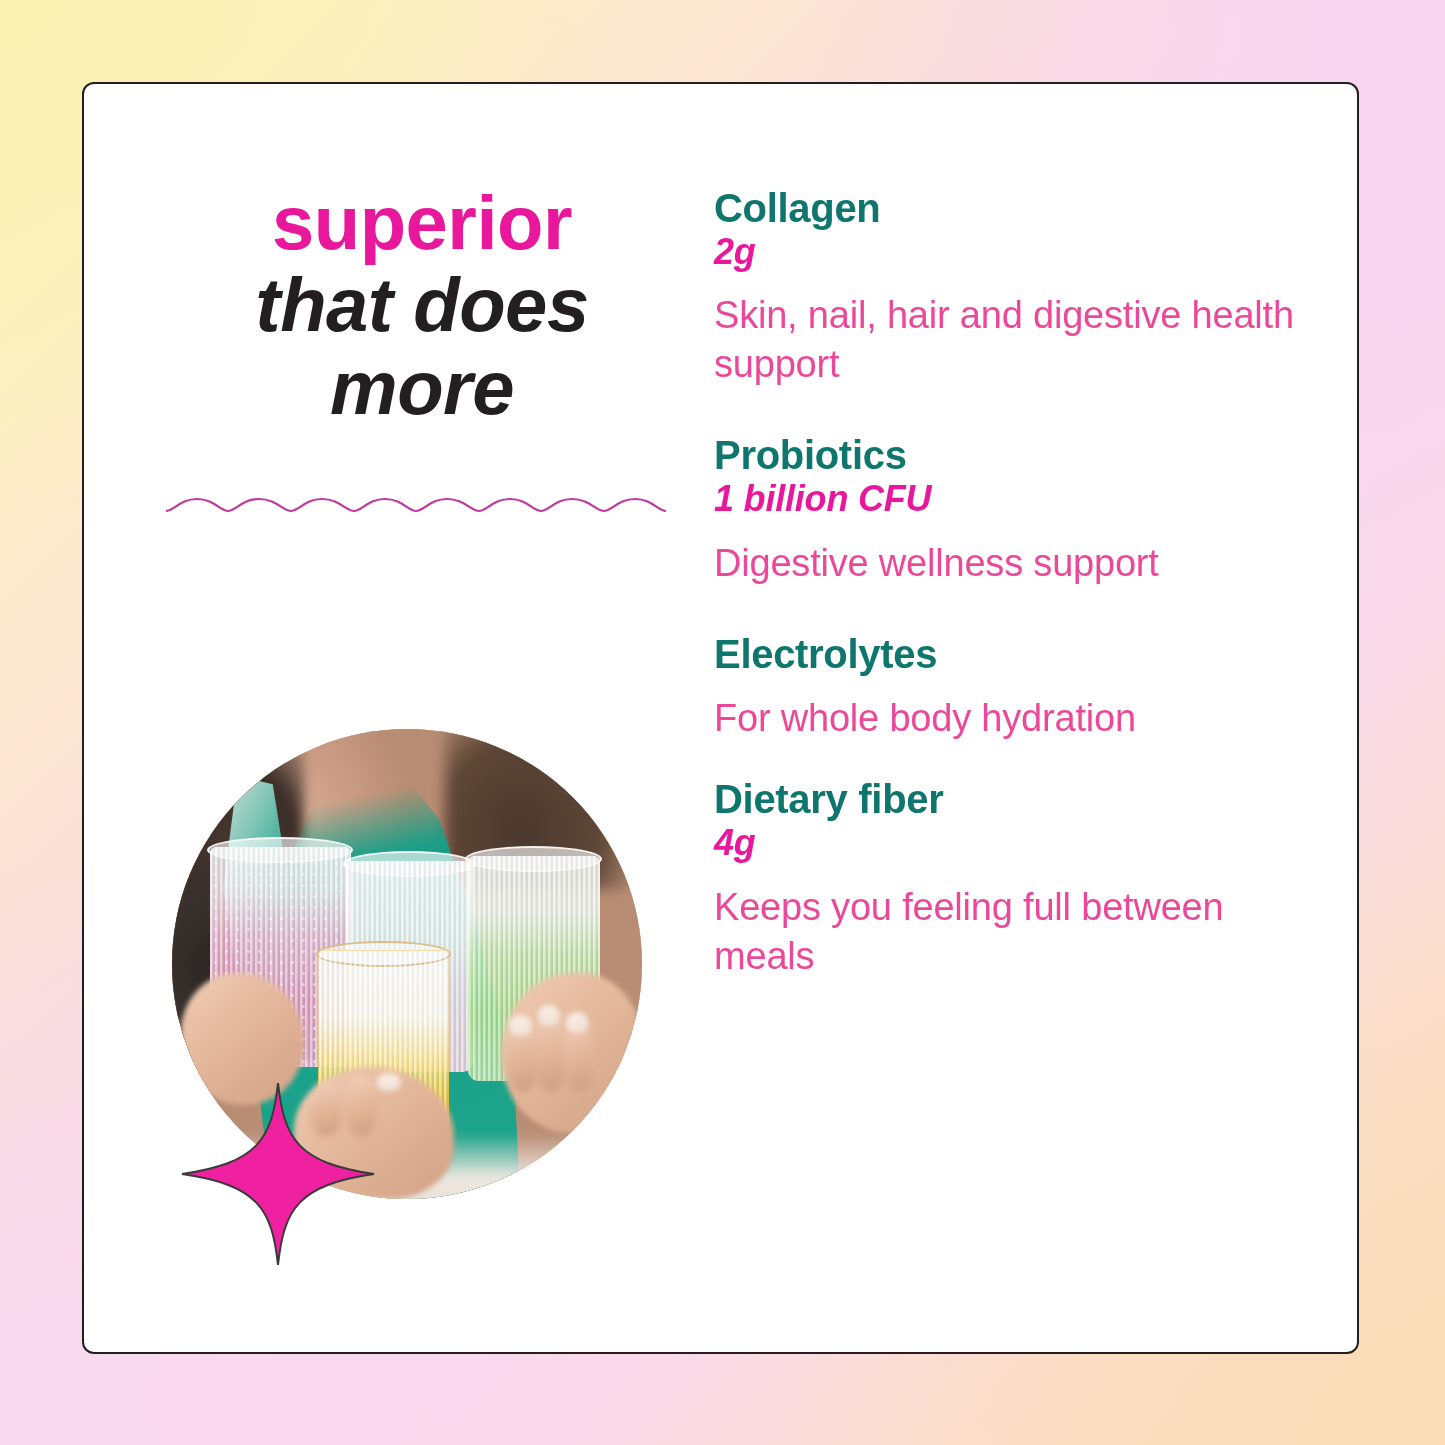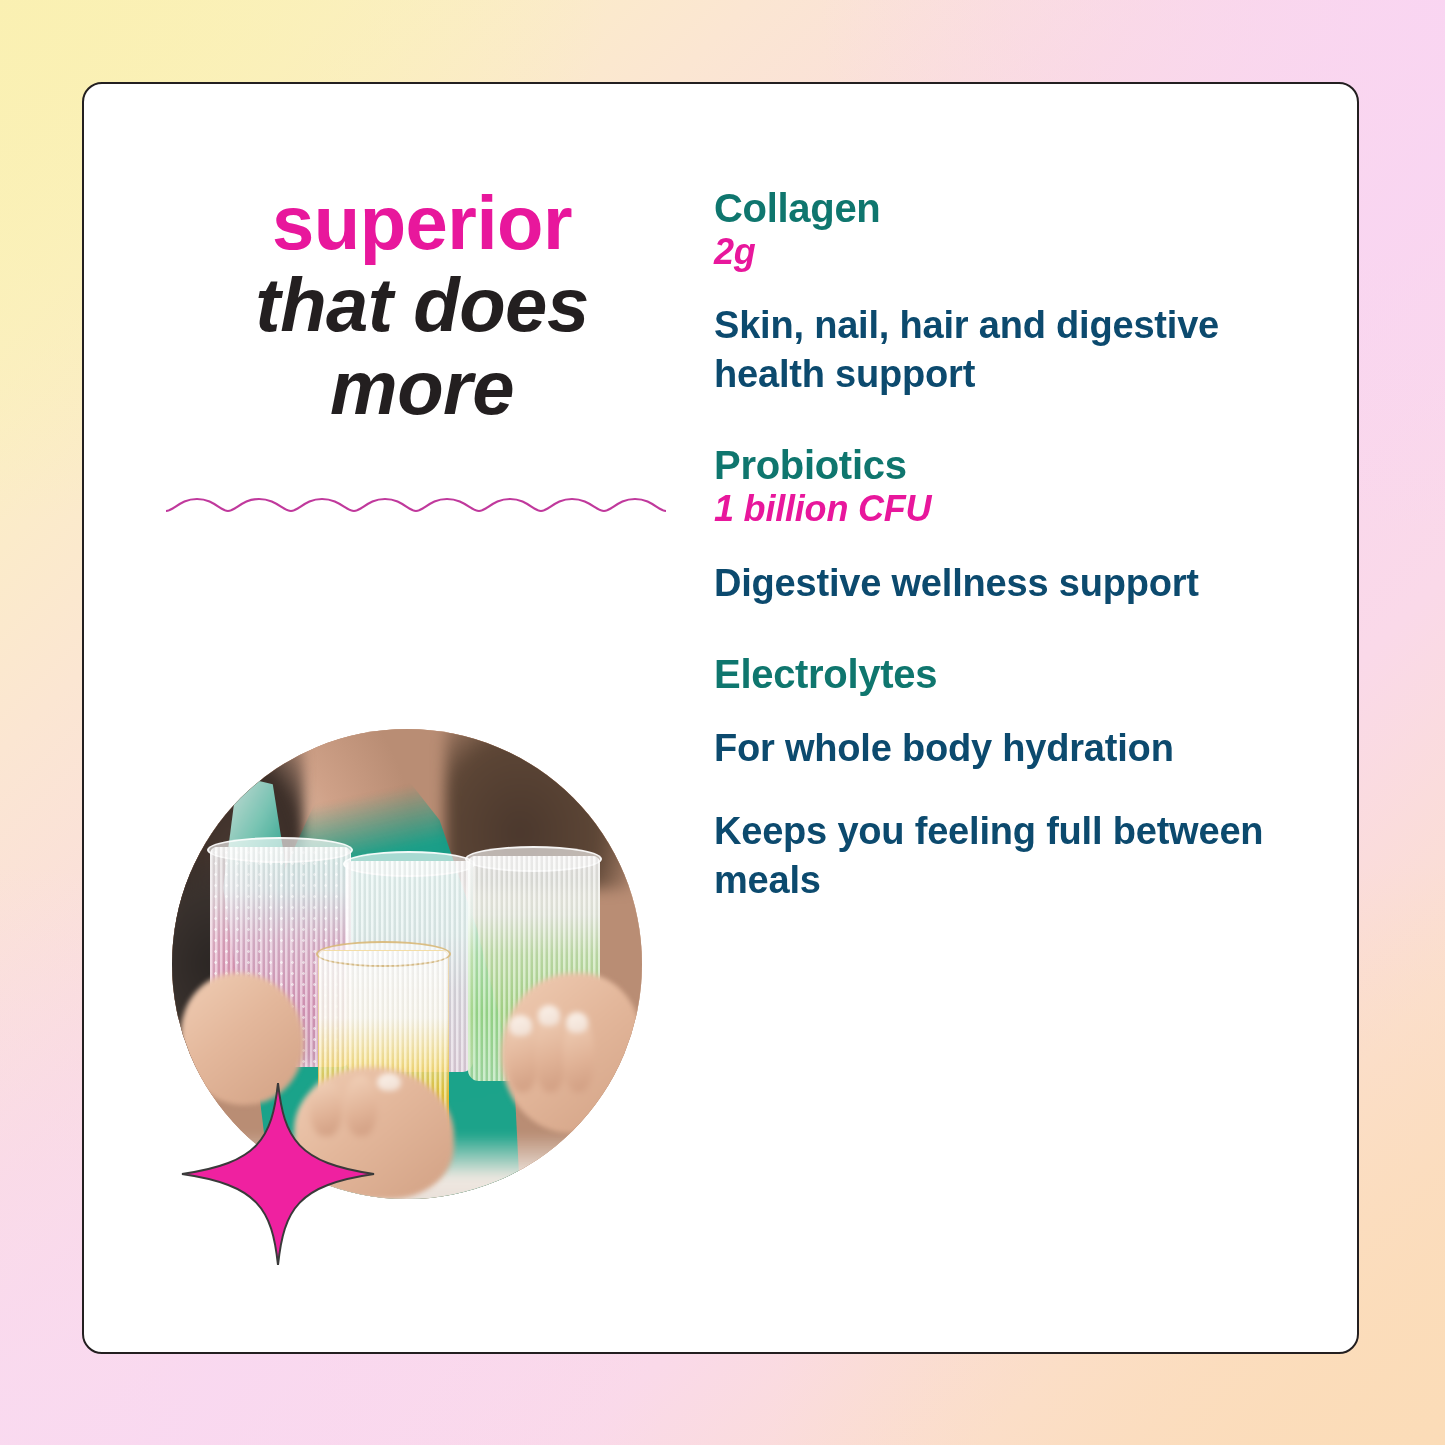--- a/index.html
+++ b/index.html
@@ -43,21 +43,21 @@
 
   
   .card {
     position: absolute;
     left: 82px;
     top: 82px;
     width: 1277px;
     height: 1272px;
     background: #ffffff;
     border: 2px solid #231f20;
-    border-radius: 20px;
+    border-radius: 12px;
     box-sizing: border-box;
     overflow: hidden;
   }
 
   
   .left-col {
     position: absolute;
     left: 78px;
     top: 100px;
     width: 520px;
@@ -325,25 +325,25 @@
   }
   .n-amount {
     color: #e8179c;
     font-weight: 700;
     font-style: italic;
     font-size: 36px;
     line-height: 1.18;
     letter-spacing: -0.2px;
   }
   .n-desc {
-    color: #0c4a6e;
-    font-weight: 700;
+    color: #ec4899;
+    font-weight: 400;
     font-size: 38px;
     line-height: 1.29;
-    margin-top: 28px;
+    margin-top: 18px;
     letter-spacing: -0.2px;
   }
   .gap-sm { margin-bottom: 34px; }
 </style>
 </head>
 <body>
 
 <div id="page">
 
   <div class="card">
@@ -428,19 +428,21 @@
         <div class="n-amount">1 billion CFU</div>
         <div class="n-desc">Digestive wellness support</div>
       </div>
 
       <div class="nutrient gap-sm">
         <div class="n-name">Electrolytes</div>
         <div class="n-desc">For whole body hydration</div>
       </div>
 
       <div class="nutrient">
+        <div class="n-name">Dietary fiber</div>
+        <div class="n-amount">4g</div>
         <div class="n-desc">Keeps you feeling full between meals</div>
       </div>
 
     </div>
 
   </div>
 </div>
 
 </body></html>

